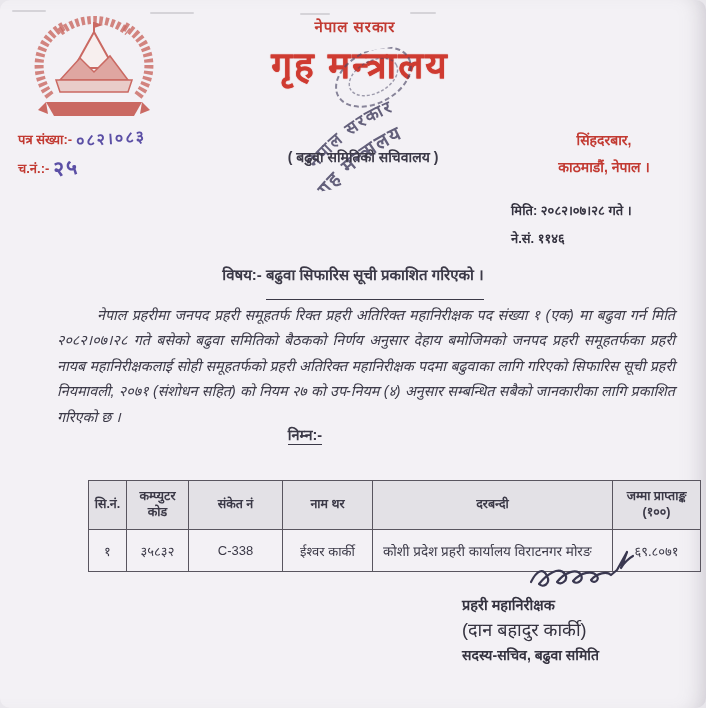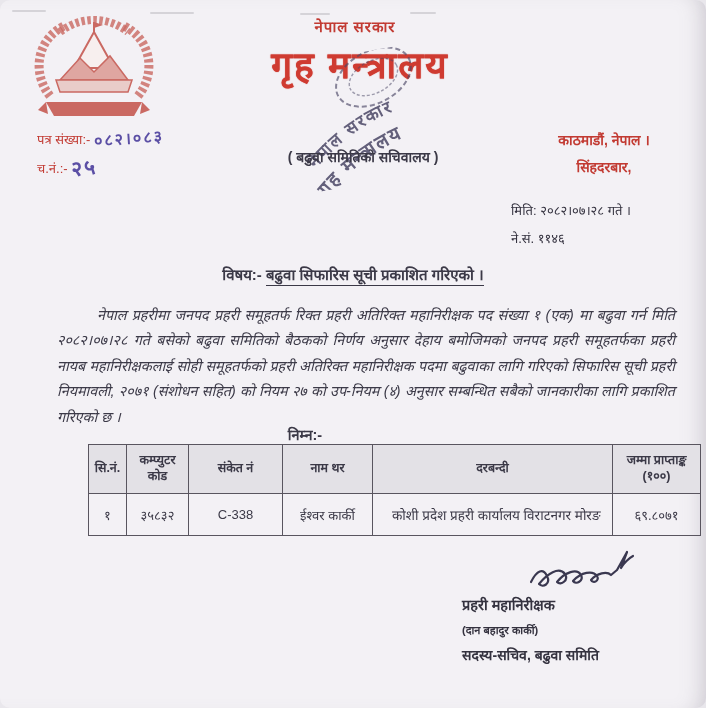--- a/index.html
+++ b/index.html
@@ -30,58 +30,58 @@
   .ministry{position:absolute;left:185px;top:38px;width:350px;text-align:center;
     color:var(--red-big);font-weight:bold;font-size:37px;letter-spacing:2px;
     text-shadow:0 0 1px var(--red-big);}
   .stamp{position:absolute;left:268px;top:52px;width:200px;height:130px;
     transform:rotate(-10deg);opacity:.85;}
   .secretariat{position:absolute;left:223px;top:147px;width:280px;text-align:center;
     font-weight:bold;font-size:14px;color:#3b3947;}
 
   
   .ref{position:absolute;left:18px;top:126px;font-size:13px;line-height:26px;}
-  .ref .lbl{color:var(--red);font-weight:normal;margin-left:19px;}
+  .ref .lbl{color:var(--red);font-weight:bold;}
   .hand{color:var(--ink);font-size:16px;font-weight:bold;letter-spacing:2px;
     display:inline-block;transform:rotate(-4deg);font-family:"DejaVu Serif","Liberation Serif",serif;}
   .hand.big{font-size:21px;transform:rotate(-7deg) translateY(2px);}
 
   
   .address{position:absolute;left:528px;top:127px;width:152px;text-align:center;
     color:var(--red);font-weight:bold;font-size:14px;line-height:27px;}
   .dateblock{position:absolute;left:511px;top:197px;font-size:13px;line-height:28px;
-    color:#34323f;font-weight:400;}
+    color:#34323f;font-weight:700;}
 
   
   .subject{position:absolute;left:0;top:264px;width:706px;text-align:center;
     font-size:15px;font-weight:bold;color:#3b3947;}
-  .subject .u{border-bottom:1.5px solid #3b3947;padding-bottom:2px;}
+  .subject .u{border-bottom:1.5px solid #3b3947;padding-bottom:16px;}
 
   
   .para{position:absolute;left:57px;top:303px;width:618px;font-size:14.3px;
     line-height:1.78;text-align:justify;text-indent:40px;color:var(--dark);font-style:italic;}
   .nimna{position:absolute;left:0;top:424px;width:610px;text-align:center;
     font-weight:bold;font-size:14.5px;color:#3b3947;}
   .nimna span{border-bottom:1.5px solid #3b3947;padding-bottom:1px;}
 
   
   .tablewrap{position:absolute;left:88px;top:444px;}
-  table{border-collapse:collapse;table-layout:fixed;width:612px;background:transparent;}
+  table{border-collapse:collapse;table-layout:fixed;width:612px;background:transparent;margin-top:36px;}
   th,td{border:1.4px solid var(--border);color:#3b3947;overflow:hidden;}
   th{background:var(--thbg);font-size:12.5px;font-weight:bold;height:49px;
     line-height:1.25;padding:2px 3px;text-align:center;}
   td{font-size:13px;height:42px;text-align:center;padding:2px 4px;}
-  td.left{text-align:left;padding-left:19px;font-size:13.5px;}
+  td.left{text-align:left;padding-left:10px;font-size:13.5px;}
 
   
   .sig-squiggle{position:absolute;left:523px;top:544px;width:125px;height:48px;}
   .sig-block{position:absolute;left:462px;top:593px;width:238px;text-align:left;
     color:#34323f;line-height:25px;}
   .sig-title{font-size:14.5px;font-weight:bold;}
-  .sig-name{font-size:11px;font-weight:bold;}
+  .sig-name{font-size:18px;}
   .sig-role{font-size:14px;font-weight:bold;}
 </style>
 </head>
 <body>
 
 <div class="page">
 
   <div class="artifact" style="left:12px;top:10px;width:34px;"></div>
   <div class="artifact" style="left:150px;top:12px;width:44px;"></div>
   <div class="artifact" style="left:300px;top:13px;width:30px;"></div>
@@ -129,22 +129,22 @@
       <span class="lbl">पत्र संख्या:-</span>
       <span class="hand">०८२।०८३</span>
     </div>
     <div>
       <span class="lbl">च.नं.:-</span>
       <span class="hand big">२५</span>
     </div>
   </div>
 
   <div class="address">
+    <div>सिंहदरबार,</div>
     <div>काठमाडौं, नेपाल ।</div>
-    <div>सिंहदरबार,</div>
   </div>
   <div class="dateblock">
     <div>मिति: २०८२।०७।२८ गते ।</div>
     <div>ने.सं. ११४६</div>
   </div>
 
   <div class="subject">
     <span>विषय:-</span>
     <span class="u">बढुवा सिफारिस सूची प्रकाशित गरिएको ।</span>
   </div>

